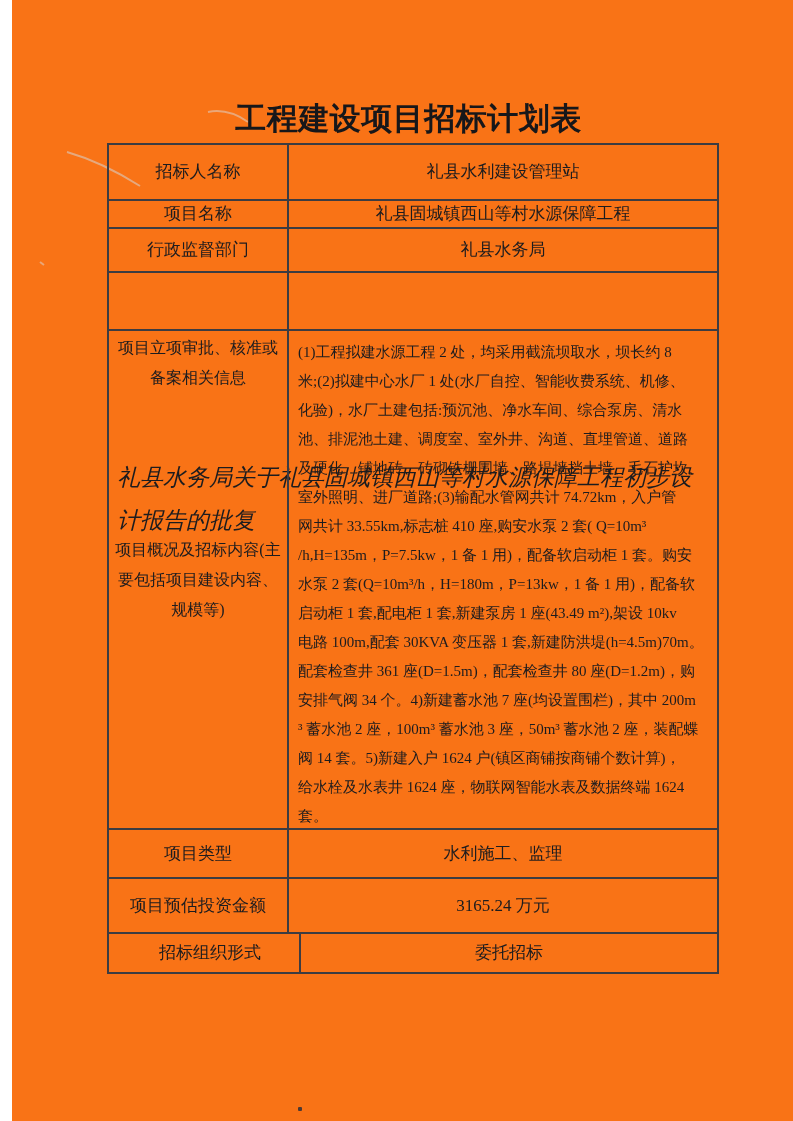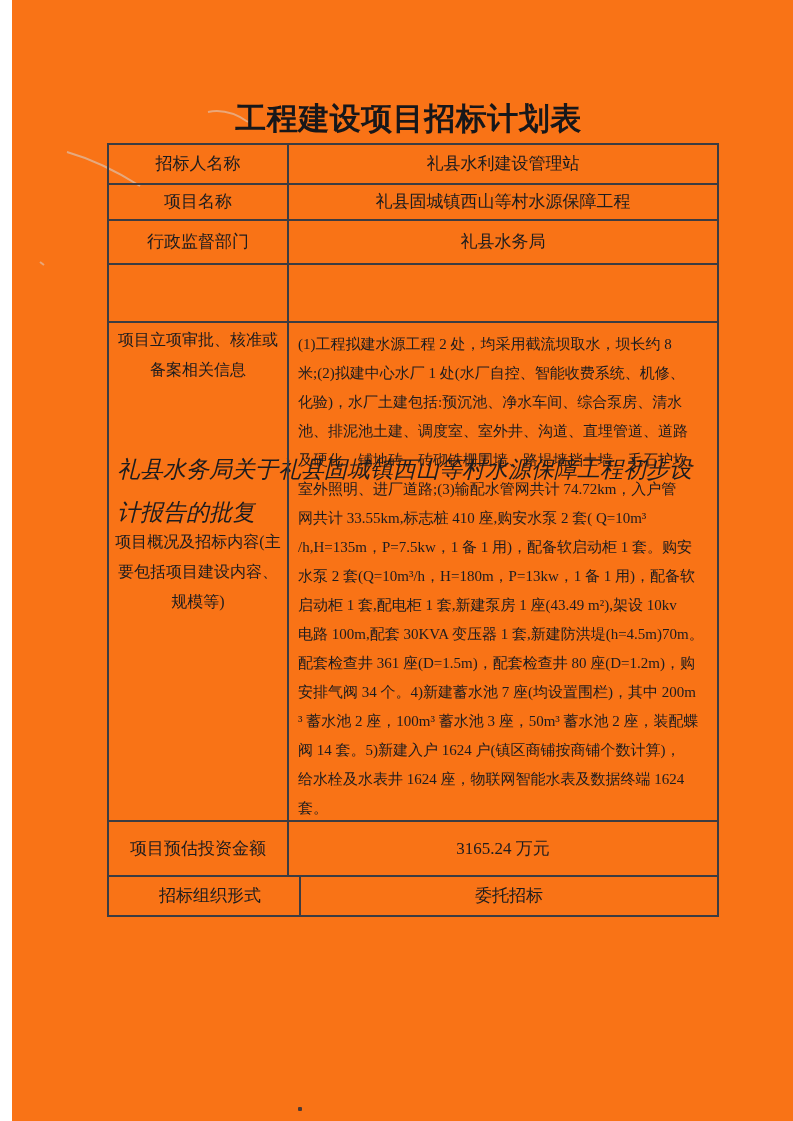--- a/index.html
+++ b/index.html
@@ -33,22 +33,22 @@
     flex:0 0 180px;width:180px;
     border-right:2px solid #3c3c42;
     text-align:center;padding:3px 6px;
     font-size:17px;line-height:30px;
   }
   .cell.label.small{font-size:16px;line-height:30px;padding:3px 3px;}
   .cell.value{
     flex:1 1 auto;text-align:left;padding:3px 8px;
     font-size:17px;line-height:30px;
   }
-  .r1{height:38px;}
-  .r2{height:36px;}
+  .r1{height:54px;}
+  .r2{height:28px;}
   .r3{height:44px;}
   .r4{height:58px;flex-direction:column;}
   .r5{height:499px;}
   .r6{height:49px;}
   .r7{height:55px;}
   .r8{height:40px;padding-left:12px;}
   .r5 .cell.value{
     align-items:flex-start;justify-content:flex-start;
     text-align:left;
     white-space:pre-line;
@@ -114,20 +114,24 @@
 启动柜 1 套,配电柜 1 套,新建泵房 1 座(43.49 m²),架设 10kv
 电路 100m,配套 30KVA 变压器 1 套,新建防洪堤(h=4.5m)70m。
 配套检查井 361 座(D=1.5m)，配套检查井 80 座(D=1.2m)，购
 安排气阀 34 个。4)新建蓄水池 7 座(均设置围栏)，其中 200m
 ³ 蓄水池 2 座，100m³ 蓄水池 3 座，50m³ 蓄水池 2 座，装配蝶
 阀 14 套。5)新建入户 1624 户(镇区商铺按商铺个数计算)，
 给水栓及水表井 1624 座，物联网智能水表及数据终端 1624
 套。</div>
     </div>
 
+    <div class="row r6">
+      <div class="cell label">项目类型</div>
+      <div class="cell value">水利施工、监理</div>
+    </div>
 
     <div class="row r7">
       <div class="cell label">项目预估投资金额</div>
       <div class="cell value">3165.24 万元</div>
     </div>
 
     <div class="row r8">
       <div class="cell label">招标组织形式</div>
       <div class="cell value">委托招标</div>
     </div>

